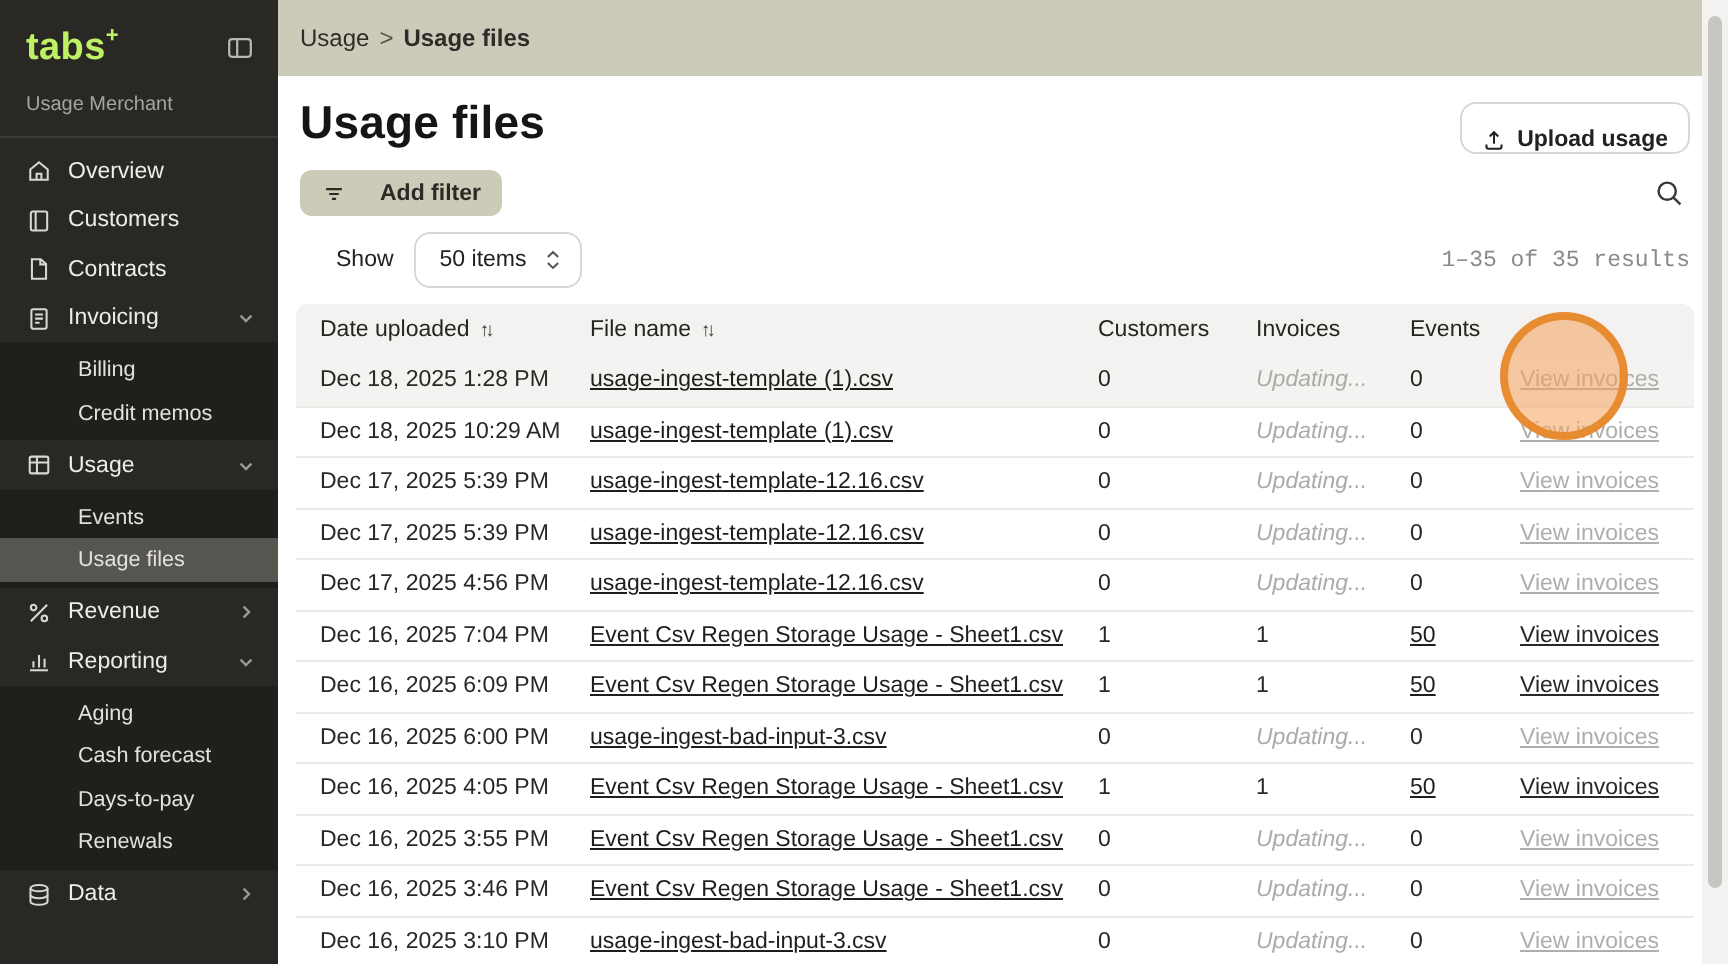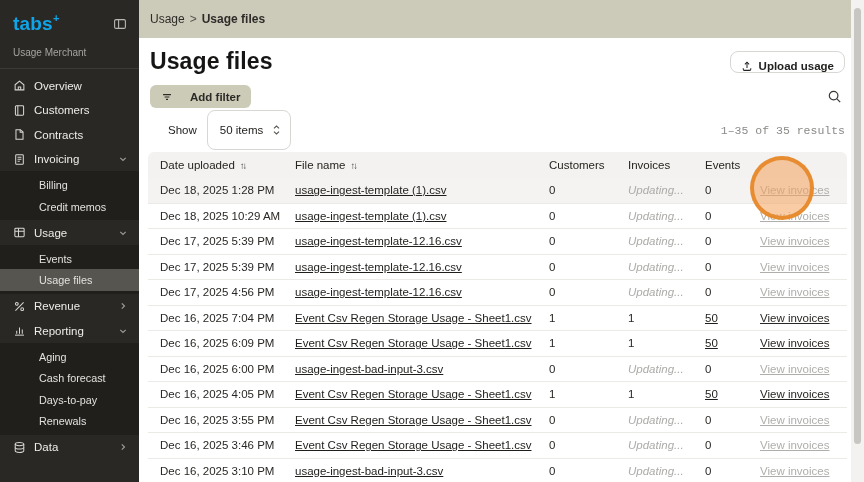--- a/index.html
+++ b/index.html
@@ -2,21 +2,21 @@
 <html><head>
 <meta charset="utf-8">
 <style>
   * { margin:0; padding:0; box-sizing:border-box; }
   html,body { width:864px; height:482px; overflow:hidden; }
   body { font-family:"Liberation Sans", sans-serif; background:#fff; position:relative; color:#232220; }
 
   
   .sidebar { position:absolute; left:0; top:0; width:139px; height:482px; background:#2A2825; overflow:hidden; z-index:5; }
   .logo-row { display:flex; align-items:center; justify-content:space-between; padding:13px 12px 6px 13px; }
-  .logo { font-size:19px; font-weight:700; color:#0ea5e9; letter-spacing:.2px; }
+  .logo { font-size:19px; font-weight:700; color:#bef264; letter-spacing:.2px; }
   .logo sup { font-size:11px; font-weight:700; position:relative; top:-1px; }
   .panel-btn { color:#B8B7B3; display:flex; }
   .workspace { font-size:10px; color:#A5A4A0; padding:6px 13px 10px; border-bottom:1px solid #3C3A37; }
   nav { padding-top:4px; font-size:11.5px; }
   .nav-item { display:flex; align-items:center; gap:8px; height:24.5px; padding:0 11px 0 13px; color:#EDECE9; cursor:default; }
   .nav-item .icon { width:13px; height:13px; color:#D9D8D4; flex:0 0 13px; display:flex; }
   .nav-item .label { flex:1; }
   .chev { color:#9C9A96; width:10px; height:10px; display:flex; }
   .icon svg, .chev svg { width:100%; height:100%; }
   .nav-group { background:#201F1C; padding:3px 0; }
@@ -24,30 +24,30 @@
   .sub-item.active { background:#575550; }
 
   
   .breadcrumb-bar { position:absolute; left:139px; top:0; right:0; height:38px; background:#CCCBBA; display:flex; align-items:center; padding-left:11px; font-size:12px; color:#2E2C29; z-index:1; }
   .breadcrumb-bar .crumb-current { font-weight:700; }
   .breadcrumb-bar .sep { margin:0 5px; color:#55534E; }
 
   
   .content { position:absolute; left:139px; top:38px; right:0; bottom:0; background:#fff; }
   .page-title { position:absolute; top:10px; left:11px; font-size:23px; font-weight:700; color:#161514; letter-spacing:.1px; }
-  .upload-btn { position:absolute; top:13px; right:19px; height:22px; display:flex; align-items:flex-end; gap:6px; background:#fff; border:1px solid #D8D7D4; border-radius:8px; padding:0 10px; font-size:11.5px; font-weight:600; color:#232220; cursor:pointer; font-family:inherit; }
+  .upload-btn { position:absolute; top:13px; right:19px; height:22px; display:flex; align-items:flex-start; gap:6px; background:#fff; border:1px solid #D8D7D4; border-radius:8px; padding:12px 10px; font-size:11.5px; font-weight:600; color:#232220; cursor:pointer; font-family:inherit; }
   .upload-btn .icon { width:12px; height:12px; display:flex; color:#232220; }
   .filter-btn { position:absolute; top:47px; left:11px; height:23px; display:flex; align-items:center; gap:17px; background:#CCCBB8; border:none; border-radius:6px; padding:0 11px; font-size:11.5px; font-weight:600; color:#2B2A27; cursor:pointer; font-family:inherit; }
   .filter-btn .icon { width:12px; height:12px; display:flex; }
   .search-btn { position:absolute; top:51px; right:22px; width:15px; height:15px; color:#3A3835; background:none; border:none; padding:0; cursor:pointer; display:flex; }
   .search-btn svg { width:100%; height:100%; }
 
   .show-row { position:absolute; top:79px; left:11px; right:19px; height:26px; display:flex; align-items:center; }
   .show-label { font-size:11.5px; color:#232220; margin-right:10px;margin-left:18px; }
-  .page-size-select { height:40px; display:flex; align-items:center; gap:9px; border:1px solid #D8D7D4; border-radius:8px; background:#fff; padding:0 9px 0 12px; font-size:11.5px; color:#232220; cursor:pointer; font-family:inherit; }
+  .page-size-select { height:28px; display:flex; align-items:center; gap:9px; border:1px solid #D8D7D4; border-radius:8px; background:#fff; padding:0 9px 0 12px; font-size:11.5px; color:#232220; cursor:pointer; font-family:inherit; }
   .page-size-select .icon { width:9px; height:12px; display:flex; color:#55534E; }
   .results-summary { margin-left:auto; font-size:11.5px; color:#8B8A87;font-family:Liberation Mono, monospace; }
 
   
   .table { position:absolute; top:114px; left:9px; right:17px; bottom:-4px; overflow:hidden; }
   .trow { display:grid; grid-template-columns:135px 254px 79px 77px 55px 1fr; align-items:center; padding-left:12px; font-size:11.5px; }
   .trow.head { height:26px; background:#F3F2F0; border-radius:6px 6px 0 0; color:#26251F; }
   .trow.body { height:25.5px; border-bottom:1px solid #EBEAE7; color:#2A2825; background:#fff; }
   .trow.body.hover { background:#F4F3F1; }
   .hcell { display:flex; align-items:center; gap:5px; }

